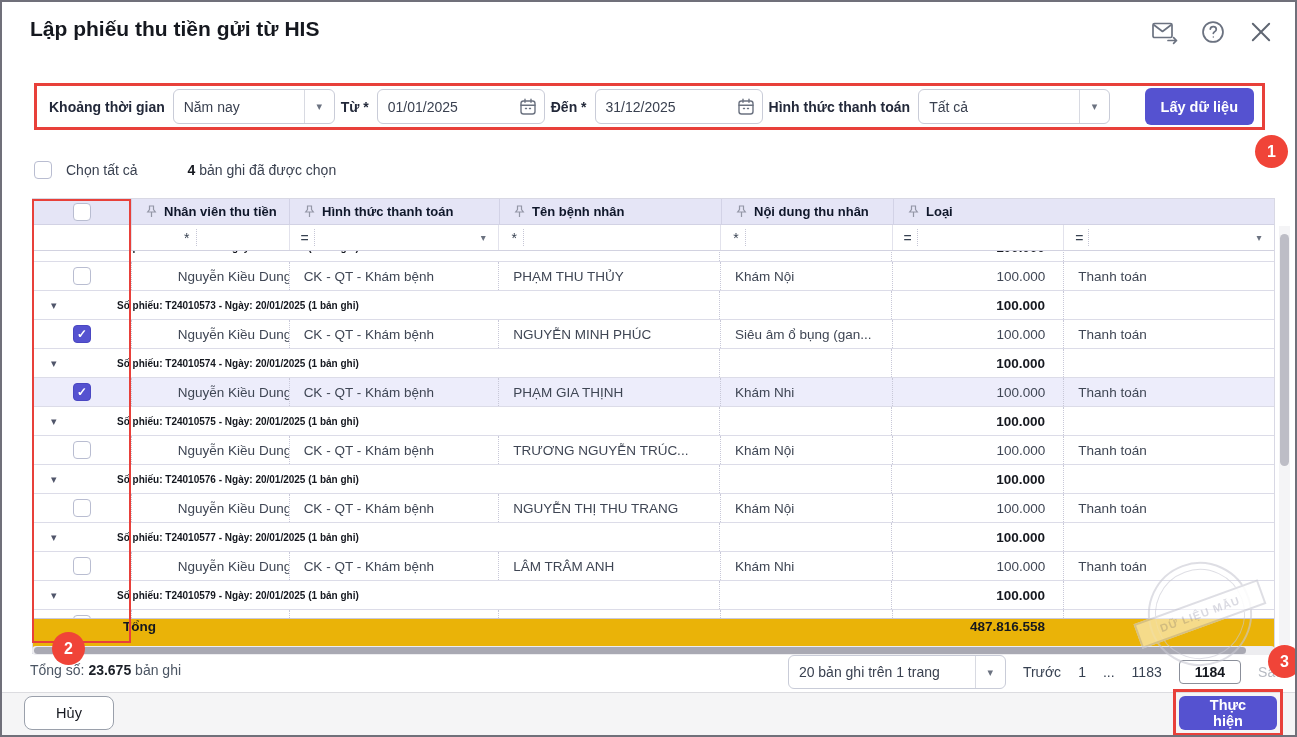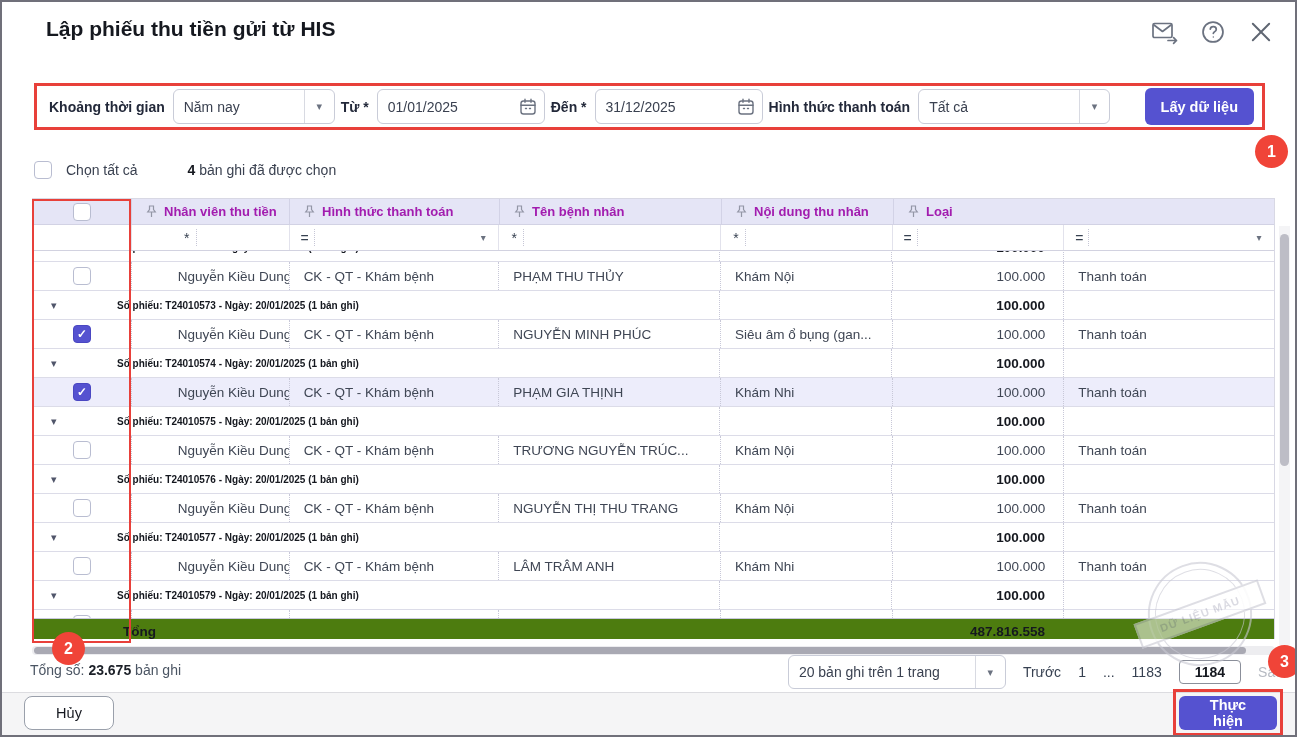--- a/index.html
+++ b/index.html
@@ -1,21 +1,21 @@
 <!DOCTYPE html>
 <html><head>
 <meta charset="utf-8">
 <style>
   * { box-sizing: border-box; margin: 0; padding: 0; }
   html,body { width:1297px; height:737px; font-family:"Liberation Sans", sans-serif; background:#fff; }
   .modal { position:absolute; inset:0; width:1297px; height:737px; background:#fff;
            border:2px solid #70707a; overflow:hidden; }
 
   
-  .title { position:absolute; left:44px; top:15px; font-size:21px; font-weight:bold; color:#15181f; }
+  .title { position:absolute; left:28px; top:15px; font-size:21px; font-weight:bold; color:#15181f; }
   .tb-icons { position:absolute; right:20px; top:16px; display:flex; gap:20px; align-items:center; }
   .tb-icons .icn { width:28px; height:28px; display:flex; align-items:center; justify-content:center; cursor:pointer; }
 
   
   .filterbar { position:absolute; left:32px; top:81px; width:1231px; height:47px;
                border:3px solid #e8403a; display:flex; align-items:center; padding:0 6px; background:#fff; }
   .flabel { font-size:14px; font-weight:bold; color:#23293a; white-space:nowrap; margin:0 8px 0 6px; }
   .control { height:35px; border:1px solid #c9ccd8; border-radius:6px; background:#fff;
              display:flex; align-items:center; font-size:14px; color:#3a4150; }
   .control .val { flex:1; padding:0 10px; white-space:nowrap; overflow:hidden; }
@@ -37,21 +37,21 @@
   .cb { width:18px; height:18px; border:1.5px solid #b9bdd1; border-radius:4px; background:#fff;
         display:flex; align-items:center; justify-content:center; font-size:12px; font-weight:bold;
         color:#fff; flex:0 0 auto; cursor:pointer; }
   .cb.checked { background:#5552d0; border-color:#4a47c2; }
 
   
   .tbl { position:absolute; left:30px; top:196px; width:1243px;
          border-left:1px solid #d8d8e4; border-right:1px solid #d8d8e4; background:#fff; }
   .thead { height:27px; background:#e5e5f6; display:flex; border-top:1px solid #d8d8e4; border-bottom:1px solid #d2d2e4; }
   .hcell { display:flex; align-items:center; gap:7px; padding:0 8px 0 14px; font-weight:bold; font-size:13px;
-           color:#a21caf; border-left:1px solid #d2d2e6; cursor:pointer; }
+           color:#0f172a; border-left:1px solid #d2d2e6; cursor:pointer; }
   .hcell:first-child { border-left:none; justify-content:center; padding:0; }
   .hcell.right { justify-content:space-between; padding-right:16px; }
   .tfilter { height:26px; display:flex; background:#fff; border-bottom:1px solid #d2d2e0; }
   .fcell { display:flex; align-items:center; border-left:1px solid #e2e2ec; padding:0 6px; font-size:13px; color:#374151; }
   .fcell:first-child { border-left:none; }
   .fop { width:18px; text-align:center; color:#374151; font-size:14px; flex:0 0 auto; }
   .fin { flex:1; height:70%; border-left:1px dotted #c6c6d6; cursor:text; }
   .fdd { width:18px; text-align:center; color:#6b7280; font-size:10px; cursor:pointer; }
 
   .c-cb{width:98px;} .c-staff{width:158px;} .c-pay{width:210px;} .c-pat{width:222px;}
@@ -73,21 +73,21 @@
 
   .g-line { padding-left:18px; }
   .g-toggle { font-size:11px; color:#50556a; width:14px; flex:0 0 auto; cursor:pointer; }
   .g-label { margin-left:52px; font-weight:bold; font-size:10px; color:#14171e; white-space:nowrap; }
   .g-space { flex:1; height:100%; }
   .g-con  { width:172px; height:100%; border-left:1px dotted #c8c8d8; }
   .g-amt  { width:172px; height:100%; border-left:1px dotted #c8c8d8; display:flex; align-items:center;
             justify-content:flex-end; padding-right:18px; font-weight:bold; color:#15181f; }
   .g-kind { width:211px; height:100%; border-left:1px dotted #c8c8d8; }
 
-  .trow { height:21px; background:#4d7c0f; display:flex; align-items:flex-end; border-top:1px solid #c9c9dd;
+  .trow { height:36px; background:#eab308; display:flex; align-items:flex-start; border-top:1px solid #c9c9dd;
           font-weight:bold; color:#15181f; font-size:13.5px; }
   .trow .t-label { margin-left:90px; }
   .trow .t-space { flex:1; }
   .trow .t-amt { width:172px; text-align:right; padding-right:18px; }
   .trow .t-end { width:211px; }
 
   
   .hscroll { position:absolute; left:30px; top:644px; width:1243px; height:9px; background:#ededf0; border-radius:4px; }
   .hscroll .thumb { position:absolute; left:2px; top:1px; width:1212px; height:7px; background:#a9a9b3; border-radius:4px; }
   .vscroll { position:absolute; left:1277px; top:224px; width:11px; height:419px; background:#f4f4f6; }

